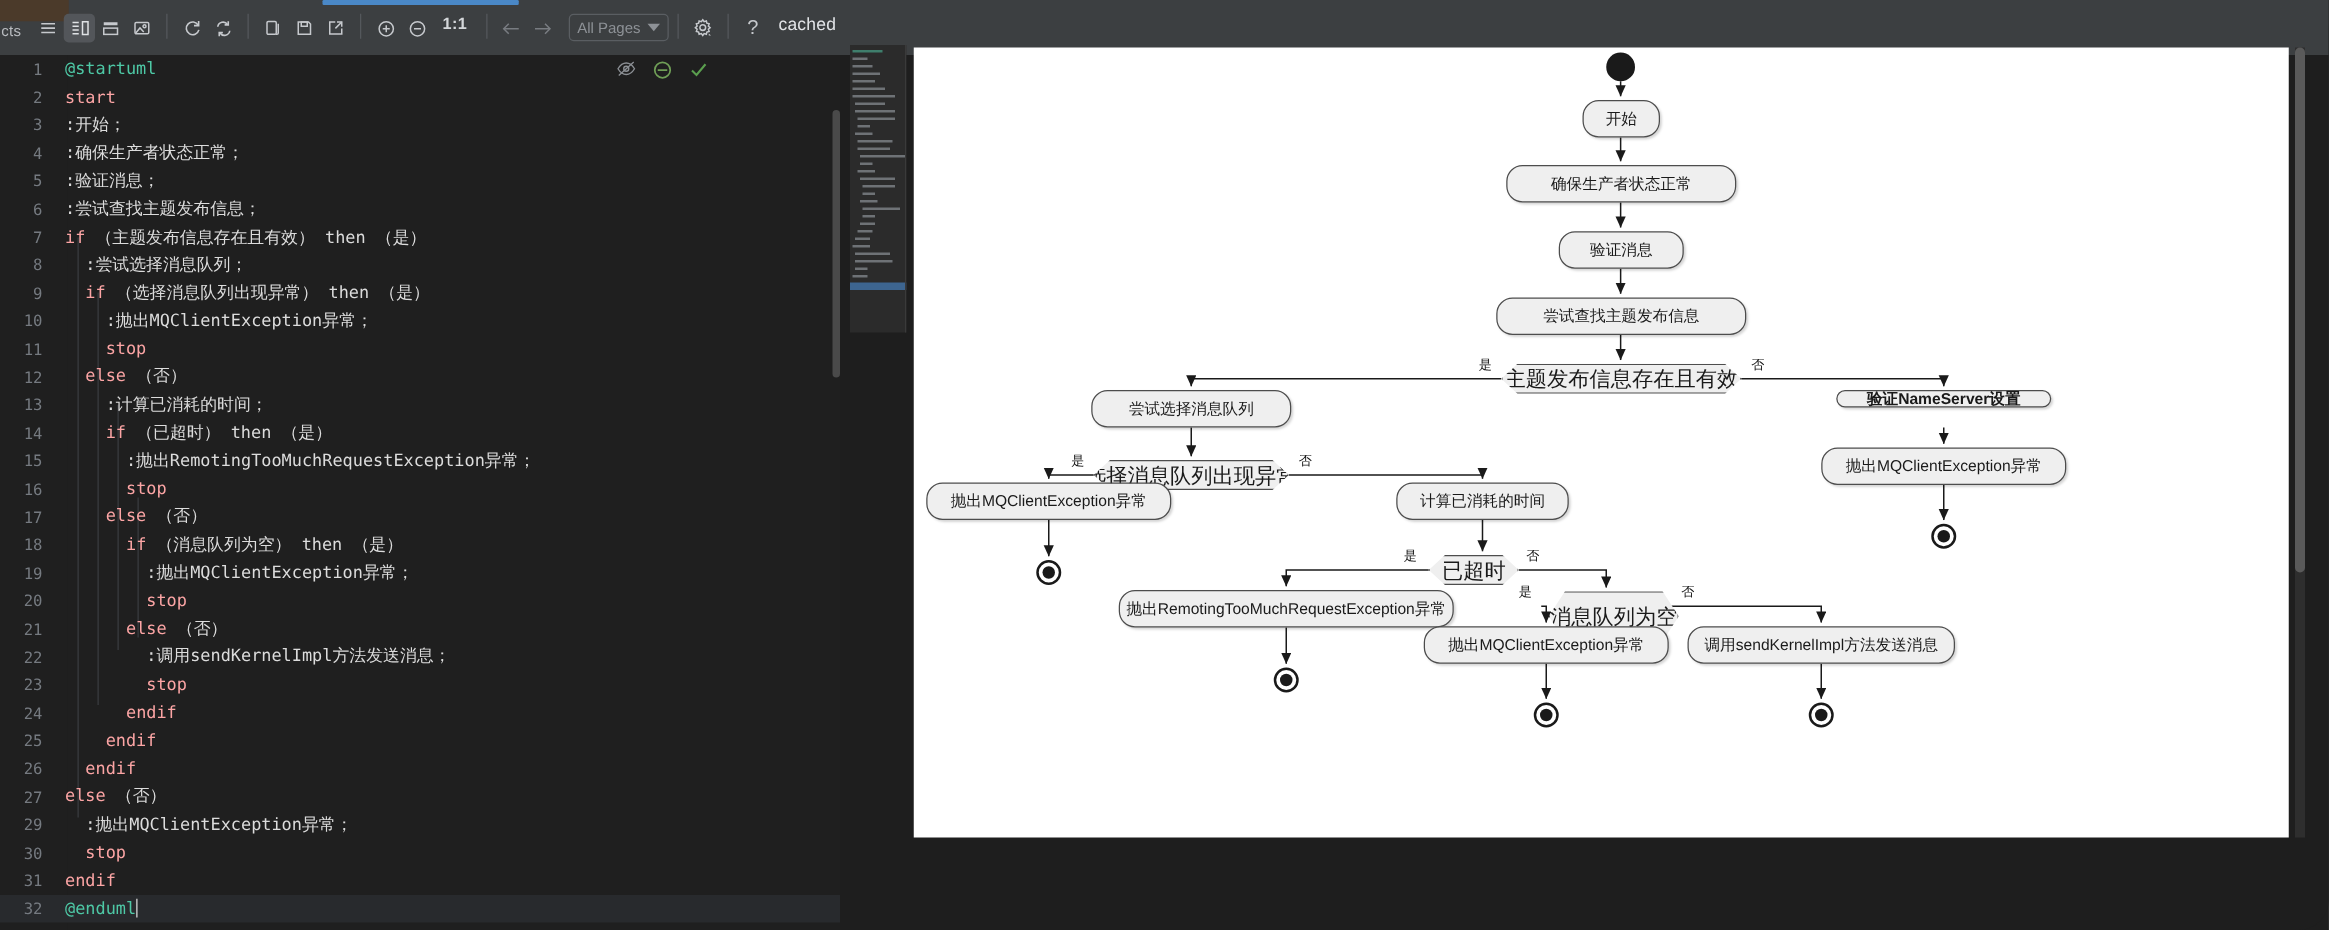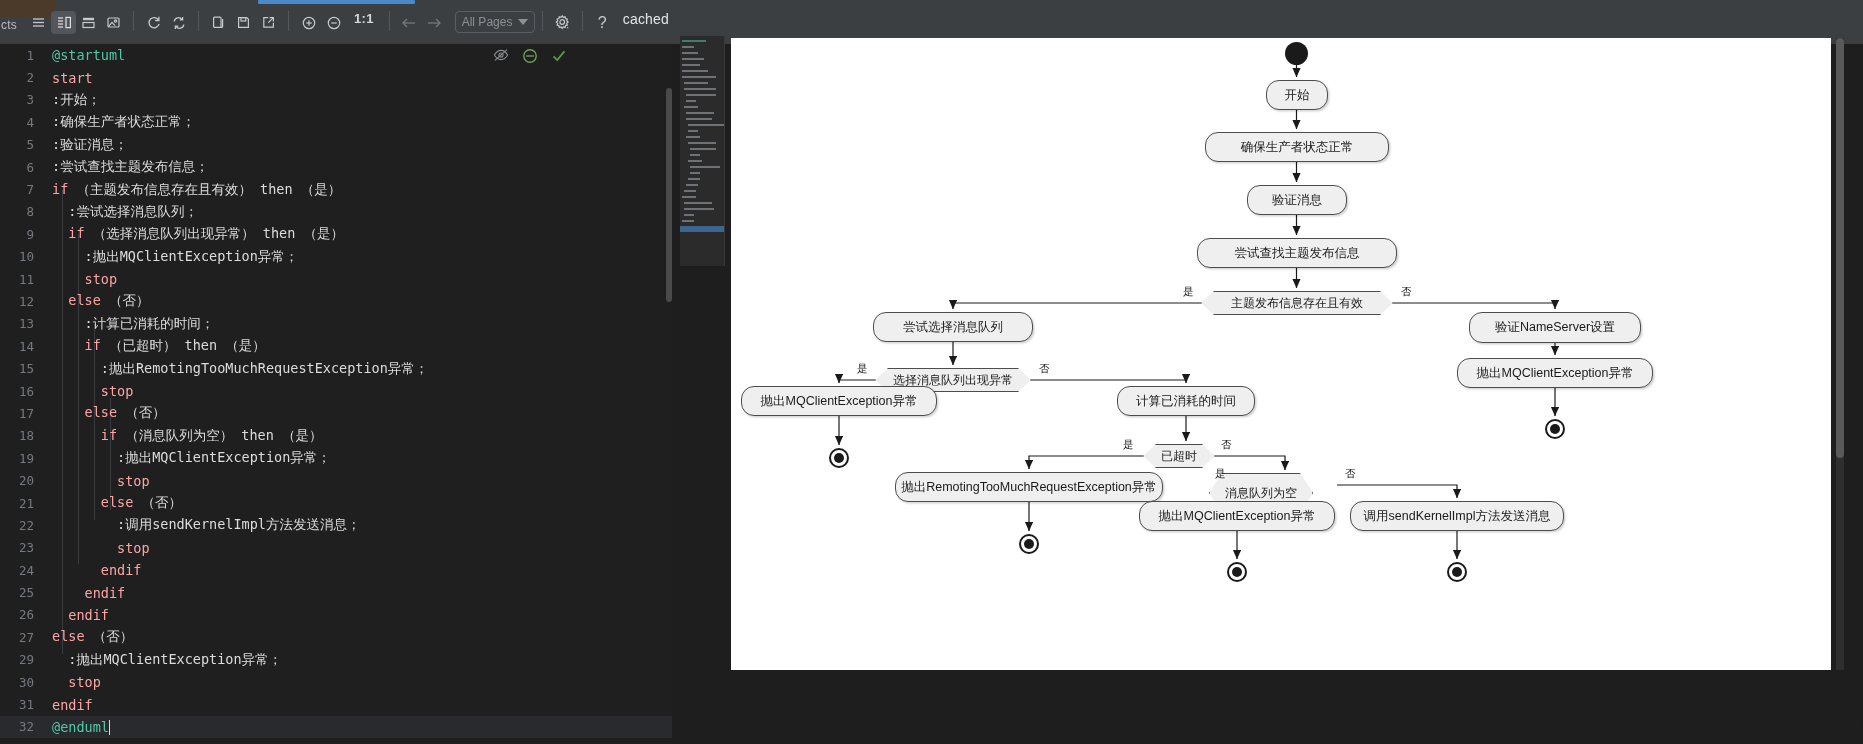--- a/index.html
+++ b/index.html
@@ -114,21 +114,21 @@
     position: absolute; background: #efefef;
     border: 1.3px solid #4d4d4d; border-radius: 13px;
     display: flex; align-items: center; justify-content: center;
     font-family: "Liberation Sans", "DejaVu Sans", sans-serif;
     font-size: 12.5px; color: #1a1a1a; white-space: nowrap;
     box-shadow: 1.5px 1.5px 2px rgba(0,0,0,.17);
   }
   .dia {
     position: absolute; background: #efefef;
     font-family: "Liberation Sans", "DejaVu Sans", sans-serif;
-    font-size: 12px; color: #1a1a1a; white-space: nowrap;
+    font-size: 17px; color: #1a1a1a; white-space: nowrap;
     display: flex; align-items: center; justify-content: center;
     border: 1.3px solid #4d4d4d;
     clip-path: polygon(13px 0, calc(100% - 13px) 0, 100% 50%, calc(100% - 13px) 100%, 13px 100%, 0 50%);
     box-shadow: 1.5px 1.5px 2px rgba(0,0,0,.17);
   }
   .dot-start {
     position: absolute; width: 23px; height: 23px; border-radius: 50%; background: #1a1a1a;
   }
   .dot-end {
     position: absolute; width: 20px; height: 20px; border-radius: 50%;
@@ -465,26 +465,26 @@
         <div class="node" style="left: 466px; top: 200px; width: 200px; height: 30px;">尝试查找主题发布信息</div>
         <div class="dia" style="left: 470px; top: 253px; width: 192px; height: 24px;">主题发布信息存在且有效</div>
         <div class="node" style="left: 142px; top: 274px; width: 160px; height: 30px;">尝试选择消息队列</div>
         <div class="dia" style="left: 144px; top: 330px; width: 156px; height: 24px;">选择消息队列出现异常</div>
         <div class="node" style="left: 10px; top: 348px; width: 196px; height: 30px;">抛出MQClientException异常</div>
         <div class="dot-end" style="left: 98px; top: 410px;"></div>
         <div class="node" style="left: 386px; top: 348px; width: 138px; height: 30px;">计算已消耗的时间</div>
         <div class="dia" style="left: 412px; top: 406px; width: 72px; height: 24px;">已超时</div>
         <div class="node" style="left: 164px; top: 434px; width: 268px; height: 30px;">抛出RemotingTooMuchRequestException异常</div>
         <div class="dot-end" style="left: 288px; top: 496px;"></div>
-        <div class="dia" style="left: 478px; top: 435px; width: 104px; height: 40px;">消息队列为空</div>
+        <div class="dia" style="left: 508px; top: 435px; width: 104px; height: 40px;">消息队列为空</div>
         <div class="node" style="left: 408px; top: 463px; width: 196px; height: 30px;">抛出MQClientException异常</div>
         <div class="dot-end" style="left: 496px; top: 524px;"></div>
         <div class="node" style="left: 619px; top: 463px; width: 214px; height: 30px;">调用sendKernelImpl方法发送消息</div>
         <div class="dot-end" style="left: 716px; top: 524px;"></div>
-        <div class="node" style="left: 738px; top: 274px; width: 172px; height: 31px;">验证NameServer设置</div>
+        <div class="node" style="left: 738px; top: 274px; width: 172px; height: 14px; font-weight: bold;">验证NameServer设置</div>
         <div class="node" style="left: 726px; top: 320px; width: 196px; height: 30px;">抛出MQClientException异常</div>
         <div class="dot-end" style="left: 814px; top: 381px;"></div>
         <div class="edgelabel" style="left: 452px; top: 247px;">是</div>
         <div class="edgelabel" style="left: 670px; top: 247px;">否</div>
         <div class="edgelabel" style="left: 126px; top: 324px;">是</div>
         <div class="edgelabel" style="left: 308px; top: 324px;">否</div>
         <div class="edgelabel" style="left: 392px; top: 400px;">是</div>
         <div class="edgelabel" style="left: 490px; top: 400px;">否</div>
         <div class="edgelabel" style="left: 484px; top: 429px;">是</div>
         <div class="edgelabel" style="left: 614px; top: 429px;">否</div>

